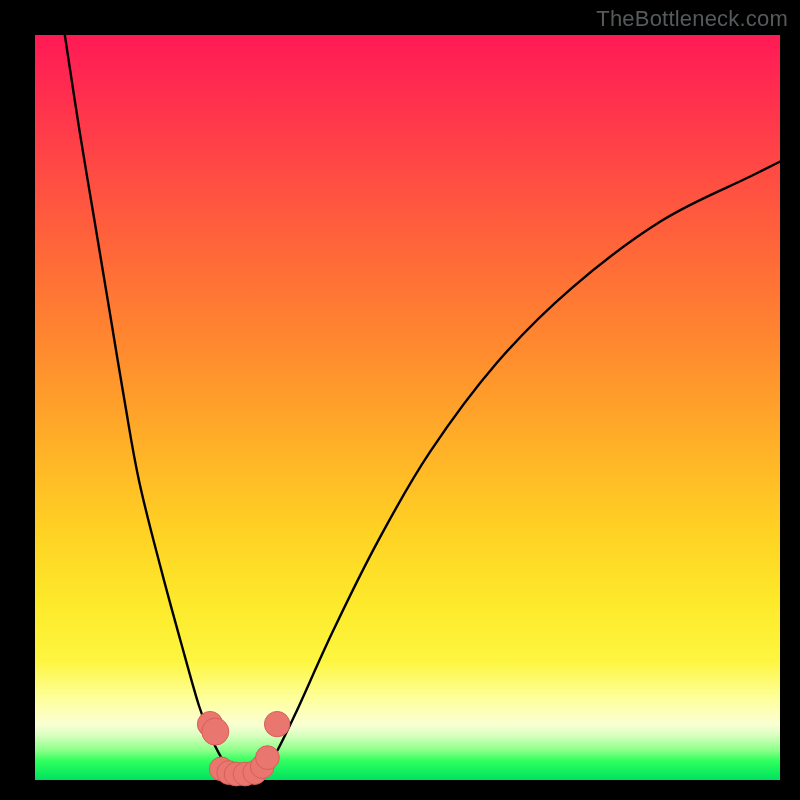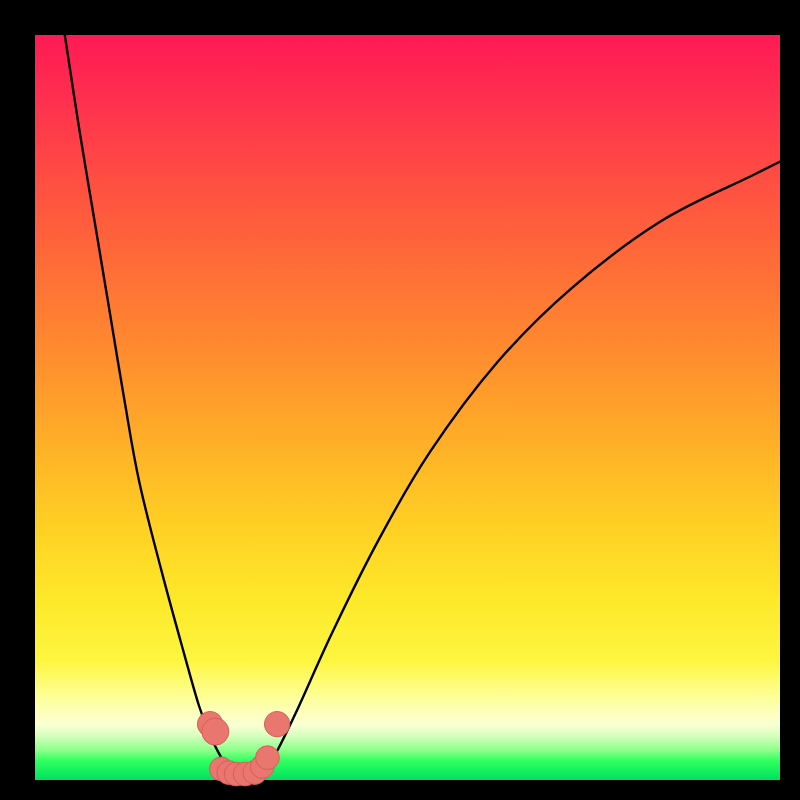--- a/index.html
+++ b/index.html
@@ -78,13 +78,14 @@
           <circle cx="193.70000000000002" cy="737.55" r="11.875500000000002" fill="#e9776f" stroke="#d85e57" stroke-width="1"></circle>
           <circle cx="201.15" cy="739.04" r="11.875500000000002" fill="#e9776f" stroke="#d85e57" stroke-width="1"></circle>
           <circle cx="210.08999999999997" cy="739.04" r="11.875500000000002" fill="#e9776f" stroke="#d85e57" stroke-width="1"></circle>
           <circle cx="219.77499999999998" cy="737.55" r="11.875500000000002" fill="#e9776f" stroke="#d85e57" stroke-width="1"></circle>
           <circle cx="227.225" cy="731.59" r="11.875500000000002" fill="#e9776f" stroke="#d85e57" stroke-width="1"></circle>
           <circle cx="232.44" cy="722.65" r="11.875500000000002" fill="#e9776f" stroke="#d85e57" stroke-width="1"></circle>
           <circle cx="242.125" cy="689.125" r="12.695" fill="#e9776f" stroke="#d85e57" stroke-width="1"></circle>
         </g>
     </svg>
   </div>
+  <div class="watermark">TheBottleneck.com</div>
 </div>
 
 </body></html>

